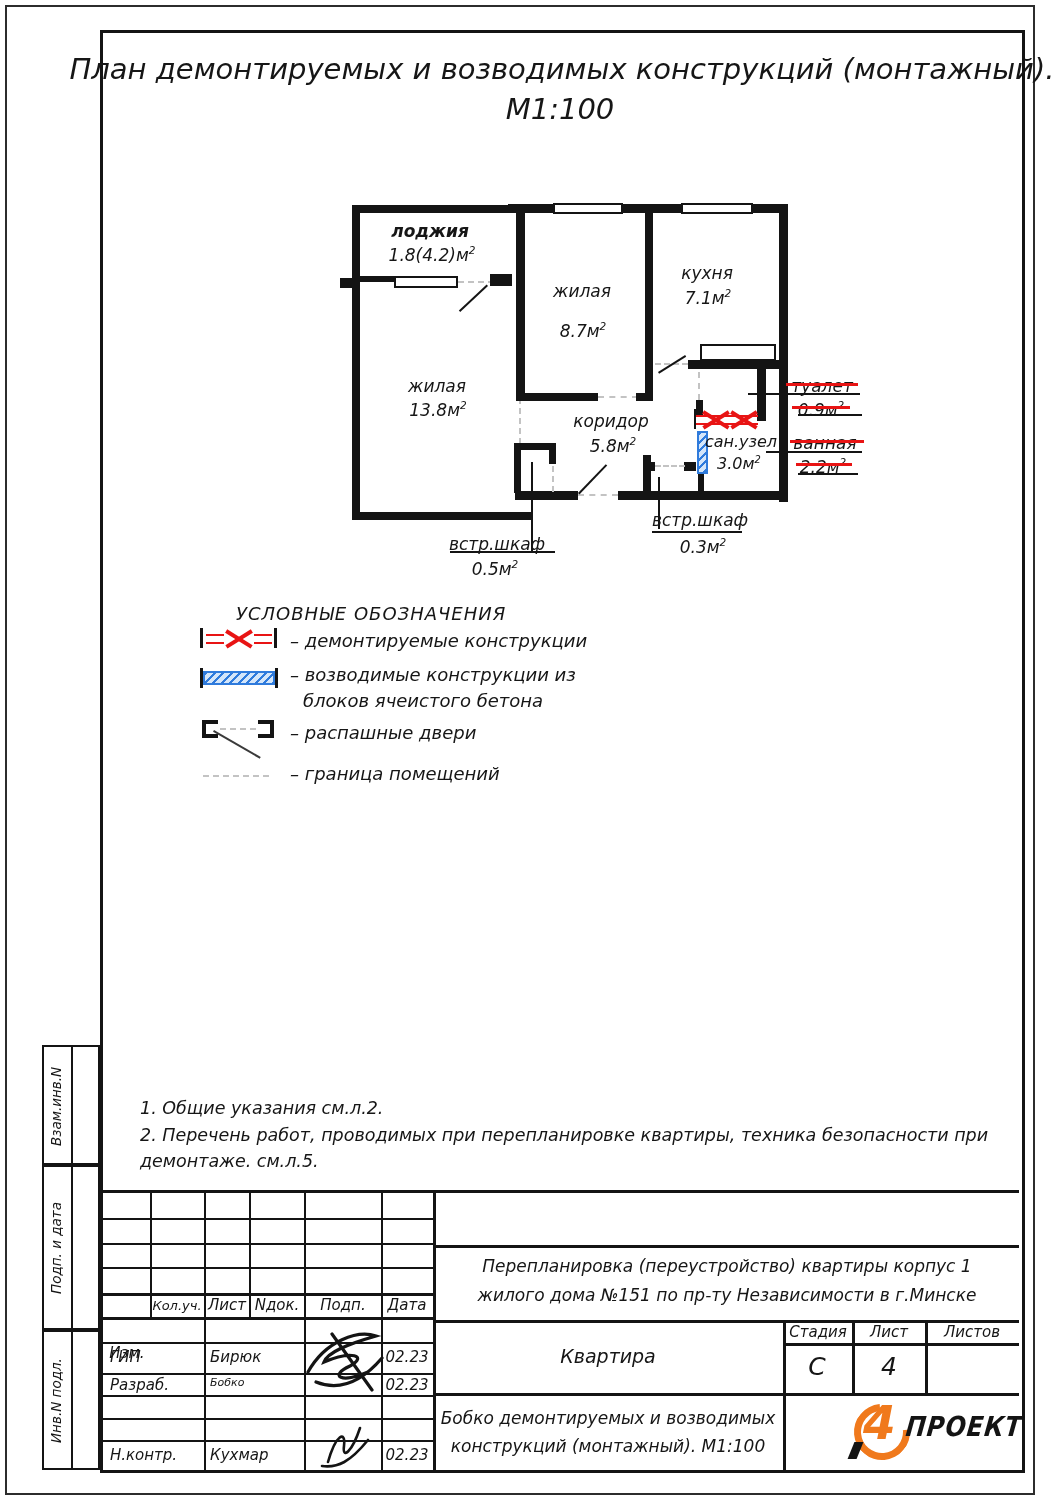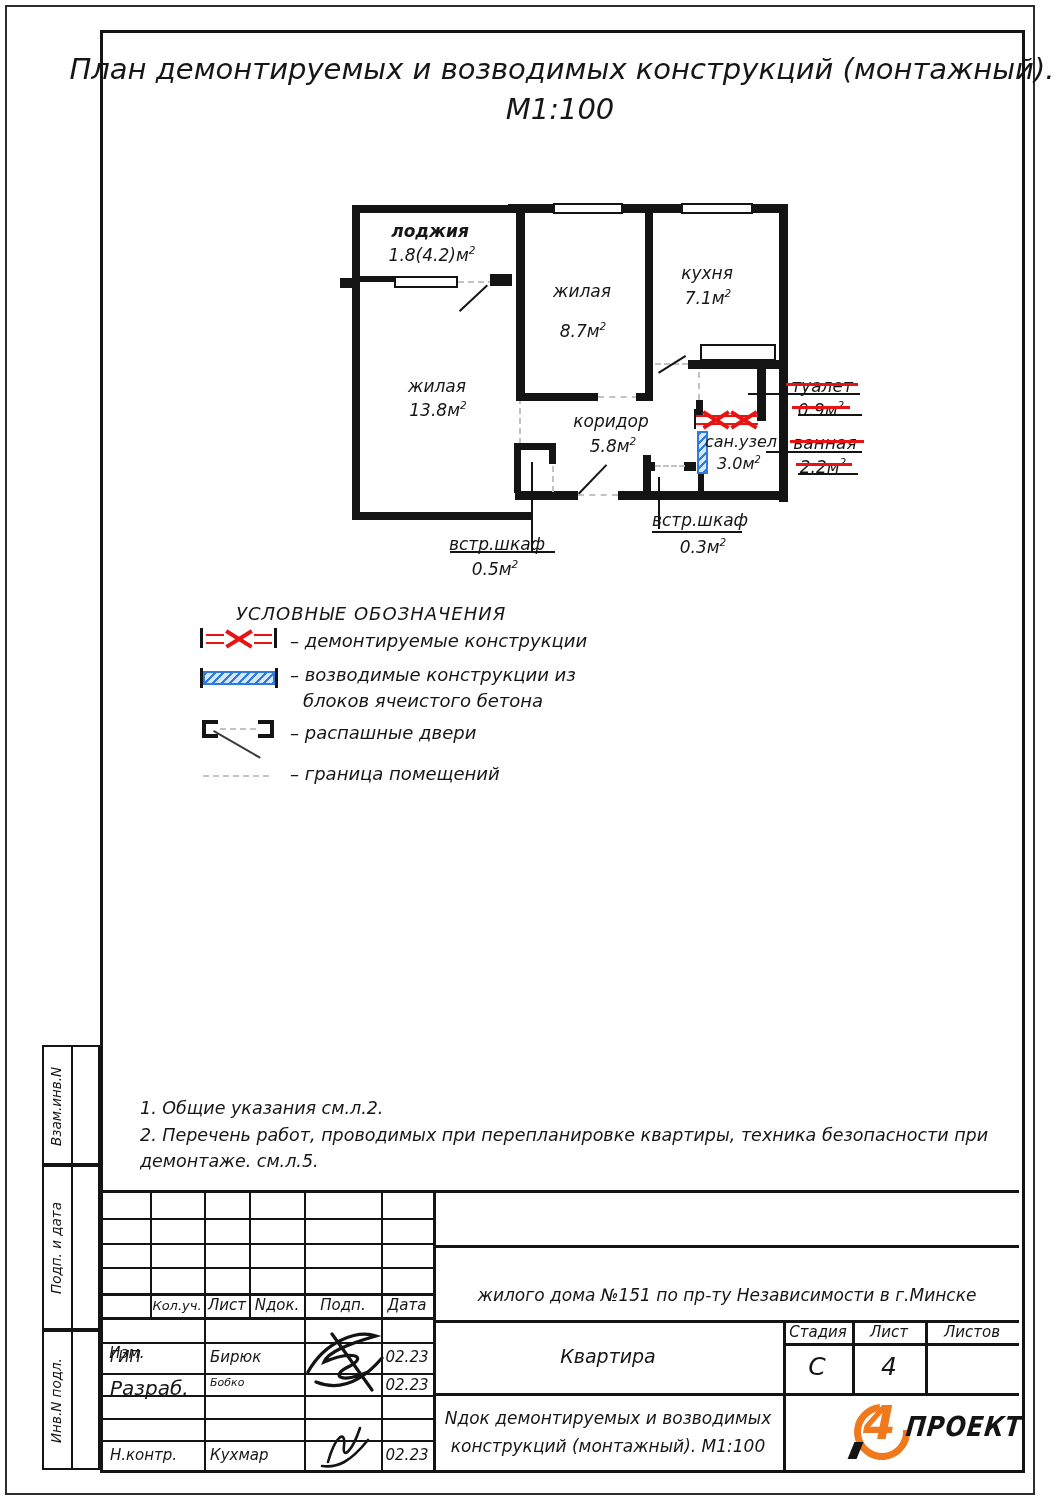--- a/index.html
+++ b/index.html
@@ -204,43 +204,44 @@
   <div class="txt ctr" style="left:127px;top:1296px;font-size:15px;margin-top:48px;">Изм.</div>
   <div class="txt ctr" style="left:177px;top:1298px;font-size:13px;">Кол.уч.</div>
   <div class="txt ctr" style="left:227px;top:1296px;font-size:15px;">Лист</div>
   <div class="txt ctr" style="left:277px;top:1296px;font-size:15px;">Nдок.</div>
   <div class="txt ctr" style="left:343px;top:1296px;font-size:15px;">Подп.</div>
   <div class="txt ctr" style="left:407px;top:1296px;font-size:15px;">Дата</div>
 
   <div class="txt" style="left:110px;top:1348px;font-size:15px;">ГИП</div>
   <div class="txt" style="left:210px;top:1348px;font-size:15px;">Бирюк</div>
   <div class="txt ctr" style="left:407px;top:1348px;font-size:15px;">02.23</div>
-  <div class="txt" style="left:110px;top:1376px;font-size:20px;">Разраб.</div>
+  <div class="txt" style="left:110px;top:1376px;font-size:15px;">Разраб.</div>
   <div class="txt" style="left:210px;top:1376px;font-size:11px;">Бобко</div>
   <div class="txt ctr" style="left:407px;top:1376px;font-size:15px;">02.23</div>
   <div class="txt" style="left:110px;top:1446px;font-size:15px;">Н.контр.</div>
   <div class="txt" style="left:210px;top:1446px;font-size:15px;">Кухмар</div>
   <div class="txt ctr" style="left:407px;top:1446px;font-size:15px;">02.23</div>
 
   <svg class="sig" style="left:302px;top:1326px;" width="82" height="72" viewBox="0 0 82 72">
     <path d="M6 46 C 24 14, 56 4, 74 10 C 46 18, 26 26, 22 36 C 50 24, 66 30, 48 40 C 26 50, 40 58, 66 46 M 14 56 C 34 64, 56 60, 80 32 M 30 8 L 70 64" fill="none" stroke="#141414" stroke-width="3.2" stroke-linecap="round"></path>
   </svg>
   <svg class="sig" style="left:318px;top:1422px;" width="56" height="48" viewBox="0 0 56 48">
     <path d="M10 40 C 18 12, 28 8, 26 24 C 24 38, 34 30, 42 6 M 4 44 C 20 46, 32 40, 50 18" fill="none" stroke="#141414" stroke-width="2.6" stroke-linecap="round"></path>
   </svg>
 
+  <div class="txt ctr" style="left:727px;top:1256px;font-size:17px;">Перепланировка (переустройство) квартиры корпус 1</div>
   <div class="txt ctr" style="left:727px;top:1285px;font-size:17px;">жилого дома №151 по пр-ту Независимости в г.Минске</div>
   <div class="txt ctr" style="left:608px;top:1345px;font-size:19px;">Квартира</div>
   <div class="txt ctr" style="left:818px;top:1323px;font-size:15px;">Стадия</div>
   <div class="txt ctr" style="left:889px;top:1323px;font-size:15px;">Лист</div>
   <div class="txt ctr" style="left:972px;top:1323px;font-size:15px;">Листов</div>
   <div class="txt ctr" style="left:817px;top:1352px;font-size:25px;">С</div>
   <div class="txt ctr" style="left:889px;top:1352px;font-size:25px;">4</div>
   <div class="txt ctr" style="left:972px;top:1352px;font-size:25px;"></div>
-  <div class="txt ctr" style="left:608px;top:1408px;font-size:17px;">Nдок демонтируемых и возводимых</div>
+  <div class="txt ctr" style="left:608px;top:1408px;font-size:17px;">Бобко демонтируемых и возводимых</div>
   <div class="txt ctr" style="left:608px;top:1436px;font-size:17px;">конструкций (монтажный). М1:100</div>
 
   <div class="abs" style="left:842px;top:1398px;width:170px;height:64px;">
     <div class="abs" style="left:12px;top:6px;width:42px;height:42px;border:7px solid #f0791c;border-radius:50%;border-top-color:transparent;transform:rotate(40deg);"></div>
     <div class="abs" style="left:9px;top:44px;width:9px;height:17px;background:#141414;transform:skewX(-22deg);"></div>
     <div class="abs it" style="left:21px;top:-3px;font-size:47px;font-weight:800;color:#f0791c;">4</div>
     <div class="abs it" style="left:64px;top:15px;font-size:24px;font-weight:900;letter-spacing:1px;color:#141414;transform:skewX(-6deg) scaleY(1.15);">ПРОЕКТ</div>
   </div>
 
   <div class="abs" style="left:42px;top:1045px;width:58px;height:120px;border:2.5px solid #141414;box-sizing:border-box;">

